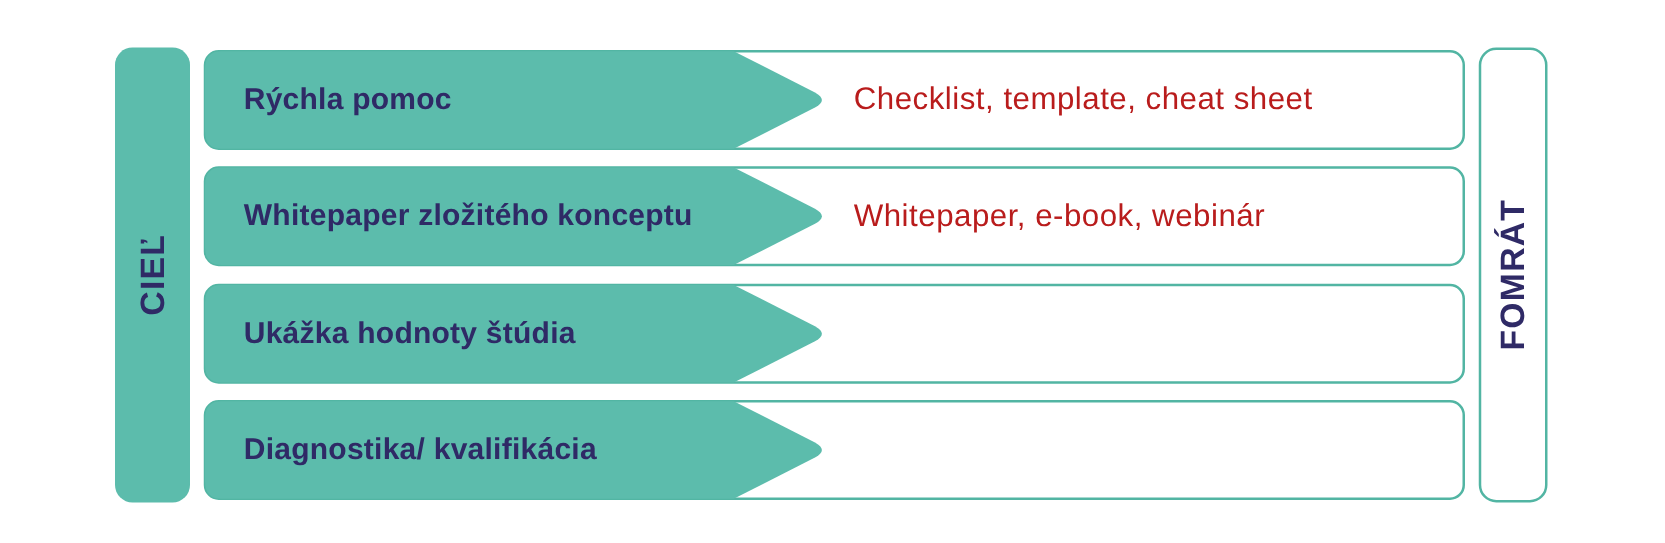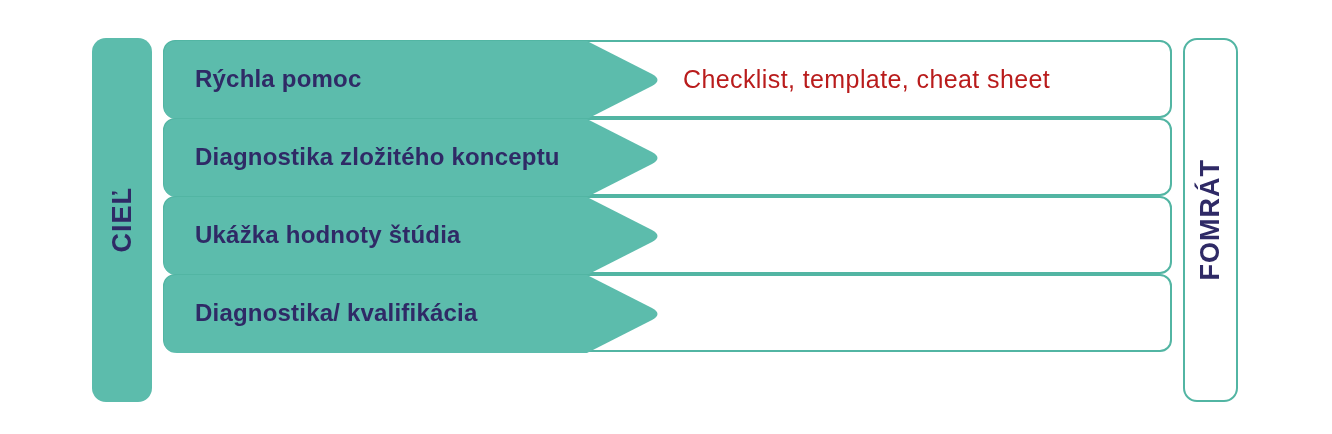--- a/index.html
+++ b/index.html
@@ -51,21 +51,21 @@
     display: flex;
     align-items: center;
     justify-content: center;
   }
   
   .rows {
     position: absolute;
     left: 163px;
     top: 40px;
     width: 1009px;
-    height: 312px;
+    height: 360px;
     display: flex;
     flex-direction: column;
     justify-content: space-between;
   }
   .row {
     position: relative;
     height: 80px;
   }
   .row-box {
     position: absolute;
@@ -125,21 +125,22 @@
       </svg>
       <span class="goal-label">Rýchla pomoc</span>
       <span class="format-value">Checklist, template, cheat sheet</span>
     </div>
 
     <div class="row">
       <div class="row-box"></div>
       <svg class="arrow-svg" viewBox="0 0 500 80" xmlns="http://www.w3.org/2000/svg" aria-hidden="true">
         <path d="M14,1 L424,1 L489,34 Q500,40 489,46 L424,79 L14,79 Q1,79 1,65 L1,15 Q1,1 14,1 Z" fill="#5cbcac"></path>
       </svg>
-      <span class="goal-label">Diagnostika zložitého konceptu</span>
+      <span class="goal-label">Whitepaper zložitého konceptu</span>
+      <span class="format-value">Whitepaper, e-book, webinár</span>
     </div>
 
     <div class="row">
       <div class="row-box"></div>
       <svg class="arrow-svg" viewBox="0 0 500 80" xmlns="http://www.w3.org/2000/svg" aria-hidden="true">
         <path d="M14,1 L424,1 L489,34 Q500,40 489,46 L424,79 L14,79 Q1,79 1,65 L1,15 Q1,1 14,1 Z" fill="#5cbcac"></path>
       </svg>
       <span class="goal-label">Ukážka hodnoty štúdia</span>
     </div>
 

